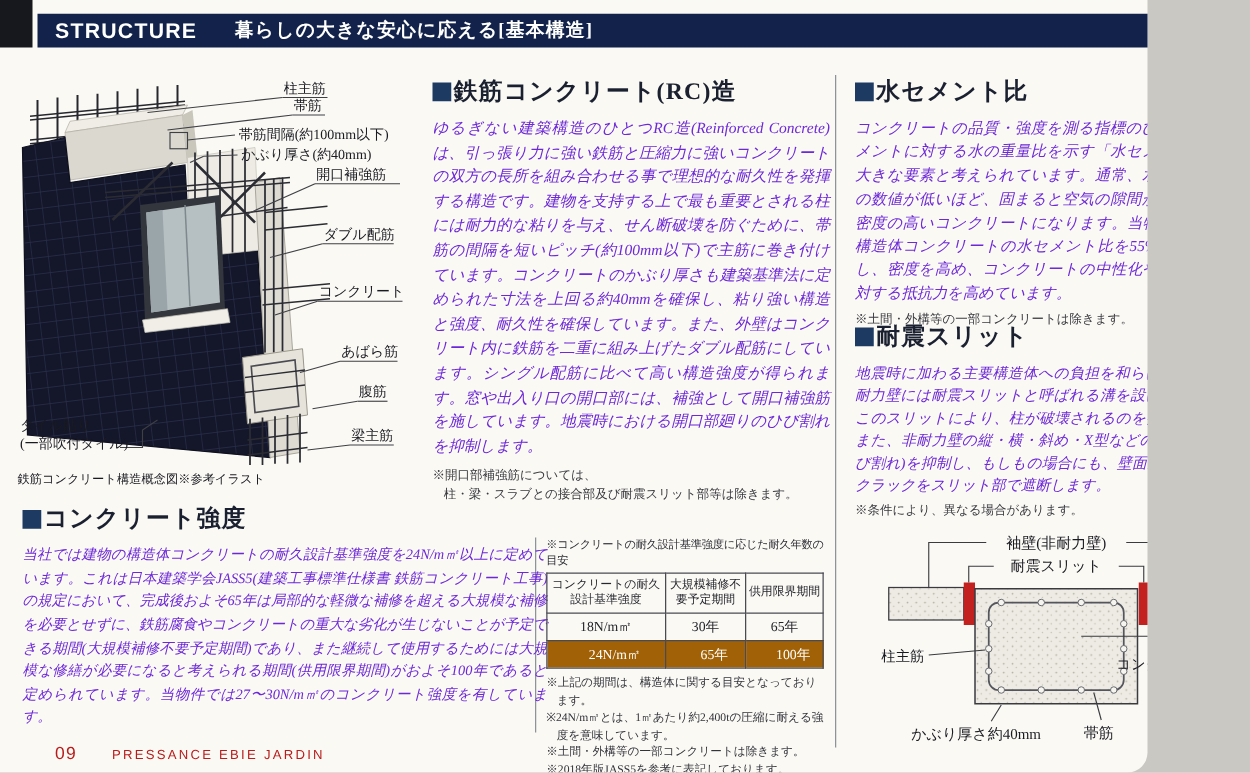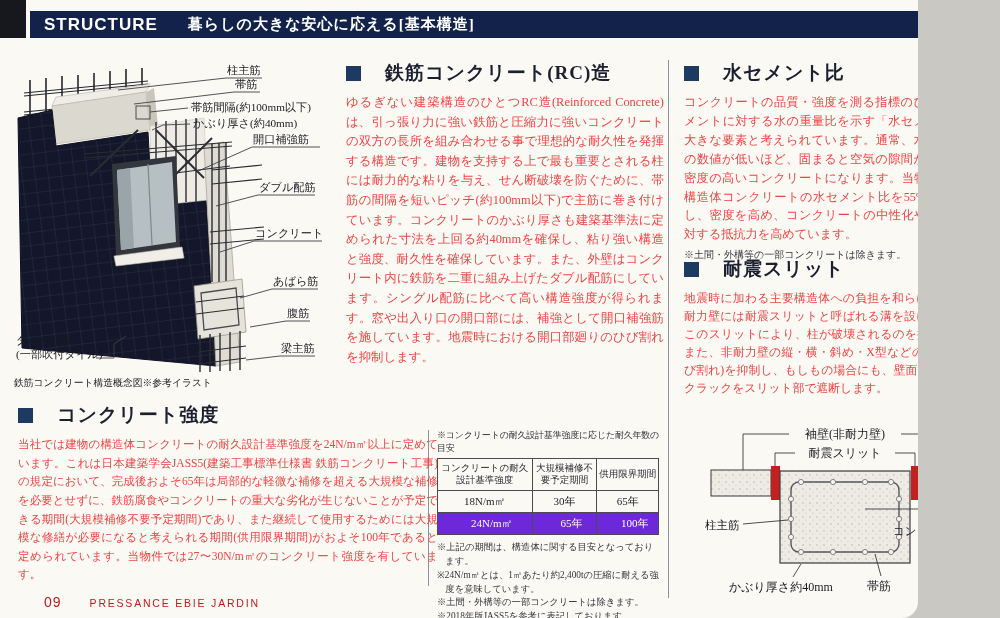--- a/index.html
+++ b/index.html
@@ -7,24 +7,24 @@
         border-radius:0 0 16px 0;font-family:"Liberation Serif","DejaVu Serif",serif;color:#23242b;}
   
   .corner-patch{position:absolute;left:0;top:0;width:26px;height:38px;background:#17181d;}
   .header-bar{position:absolute;left:30px;top:11px;width:958px;height:27px;background:#12224a;
               display:flex;align-items:center;color:#fff;}
   .eyebrow{font-family:"Liberation Sans","DejaVu Sans",sans-serif;font-weight:bold;font-size:17px;
            letter-spacing:1px;margin-left:14px;}
   .header-title{font-size:15px;margin-left:30px;letter-spacing:1px;font-weight:bold;}
   
   .sec{position:absolute;}
-  .sec-head{display:flex;align-items:center;gap:24px;margin-bottom:7px;}
+  .sec-head{display:flex;align-items:center;gap:2px;margin-bottom:7px;}
   .sq{width:15px;height:15px;background:#1d3a63;flex:0 0 auto;}
   .sec-title{font-size:19px;font-weight:600;letter-spacing:1px;color:#1a2030;margin:0;}
-  .body-text{text-align:justify;color:#ef4444;}
+  .body-text{text-align:justify;color:#6d28d9;font-style:italic;}
   .note{color:#3a3a40;}
   .hang{padding-left:0.9em;text-indent:-0.9em;}
   
   #sec-rc{left:346px;top:60px;width:318px;}
   #sec-rc .body-text{font-size:12.4px;line-height:1.58;}
   #sec-rc .note{font-size:10px;line-height:1.5;margin-top:6px;}
   #sec-water{left:684px;top:60px;width:306px;}
   #sec-water .body-text{font-size:12.2px;line-height:1.55;}
   #sec-water .note{font-size:10px;margin-top:4px;}
   #sec-slit{left:684px;top:256px;width:306px;}
@@ -36,21 +36,21 @@
   .vdiv{position:absolute;width:1px;background:#8d929b;}
   #div-main{left:668px;top:60px;height:538px;}
   #div-bottom{left:428px;top:430px;height:156px;}
   
   #table-block{position:absolute;left:437px;top:429px;width:224px;}
   .tbl-caption{font-size:9px;color:#2e2e36;margin-bottom:3px;letter-spacing:-0.2px;}
   table.dur{border-collapse:collapse;width:222px;border-radius:25px;}
   table.dur th,table.dur td{border:1px solid #4a4a52;text-align:center;}
   table.dur th{font-size:9.5px;line-height:1.3;font-weight:normal;padding:3px 1px;color:#26262e;}
   table.dur td{font-size:11px;padding:3px 1px;}
-  tr.hl td{background:#6d28d9;color:#fff;padding-left:15px;}
+  tr.hl td{background:#a16207;color:#fff;padding-left:15px;}
   .tbl-notes{margin-top:6px;font-size:9.3px;line-height:1.5;color:#33333b;}
   
   .footer{position:absolute;left:44px;top:594px;display:flex;align-items:baseline;gap:28px;
           font-family:"Liberation Sans","DejaVu Sans",sans-serif;color:#b91c1c;}
   .page-num{font-size:14px;letter-spacing:1px;}
   .brand{font-size:10.5px;letter-spacing:1.8px;}
   svg text{font-family:"Liberation Serif","DejaVu Serif",serif;fill:#1a1a22;}
 </style>
 </head>
 <body>
@@ -191,40 +191,45 @@
       <text x="14" y="386" font-size="9.8" fill="#2a2a30">鉄筋コンクリート構造概念図※参考イラスト</text>
     </g>
   </svg>
 
   <div class="sec" id="sec-rc">
     <div class="sec-head">
       <span class="sq"></span>
       <h2 class="sec-title">鉄筋コンクリート(RC)造</h2>
     </div>
     <div class="body-text">ゆるぎない建築構造のひとつRC造(Reinforced Concrete)は、引っ張り力に強い鉄筋と圧縮力に強いコンクリートの双方の長所を組み合わせる事で理想的な耐久性を発揮する構造です。建物を支持する上で最も重要とされる柱には耐力的な粘りを与え、せん断破壊を防ぐために、帯筋の間隔を短いピッチ(約100mm以下)で主筋に巻き付けています。コンクリートのかぶり厚さも建築基準法に定められた寸法を上回る約40mmを確保し、粘り強い構造と強度、耐久性を確保しています。また、外壁はコンクリート内に鉄筋を二重に組み上げたダブル配筋にしています。シングル配筋に比べて高い構造強度が得られます。窓や出入り口の開口部には、補強として開口補強筋を施しています。地震時における開口部廻りのひび割れを抑制します。</div>
+    <div class="note">
+      <div>※開口部補強筋については、</div>
+      <div style="padding-left:0.9em;">柱・梁・スラブとの接合部及び耐震スリット部等は除きます。</div>
+    </div>
   </div>
 
   <div class="vdiv" id="div-main"></div>
   <div class="vdiv" id="div-bottom"></div>
 
   <div class="sec" id="sec-water">
     <div class="sec-head">
       <span class="sq"></span>
       <h2 class="sec-title">水セメント比</h2>
     </div>
     <div class="body-text">コンクリートの品質・強度を測る指標のひとつに、セメントに対する水の重量比を示す「水セメント比」が大きな要素と考えられています。通常、水セメント比の数値が低いほど、固まると空気の隙間が少なくなり密度の高いコンクリートになります。当物件では建物構造体コンクリートの水セメント比を55%以下に設定し、密度を高め、コンクリートの中性化や表面劣化に対する抵抗力を高めています。</div>
     <div class="note">※土間・外構等の一部コンクリートは除きます。</div>
   </div>
 
   <div class="sec" id="sec-slit">
     <div class="sec-head">
       <span class="sq"></span>
       <h2 class="sec-title">耐震スリット</h2>
     </div>
     <div class="body-text">地震時に加わる主要構造体への負担を和らげるため、非耐力壁には耐震スリットと呼ばれる溝を設けています。このスリットにより、柱が破壊されるのを抑制します。また、非耐力壁の縦・横・斜め・X型などのクラック(ひび割れ)を抑制し、もしもの場合にも、壁面全域にわたるクラックをスリット部で遮断します。</div>
+    <div class="note">※条件により、異なる場合があります。</div>
   </div>
 
   <svg style="position:absolute;left:703px;top:424px;" width="285" height="190" viewBox="0 0 285 190">
     <defs>
       <pattern id="speck" width="7" height="7" patternUnits="userSpaceOnUse">
         <rect width="7" height="7" fill="#edebe3"></rect>
         <circle cx="2" cy="2" r="0.7" fill="#b3afa2"></circle>
         <circle cx="5" cy="5" r="0.6" fill="#c4c0b4"></circle>
       </pattern>
     </defs>

